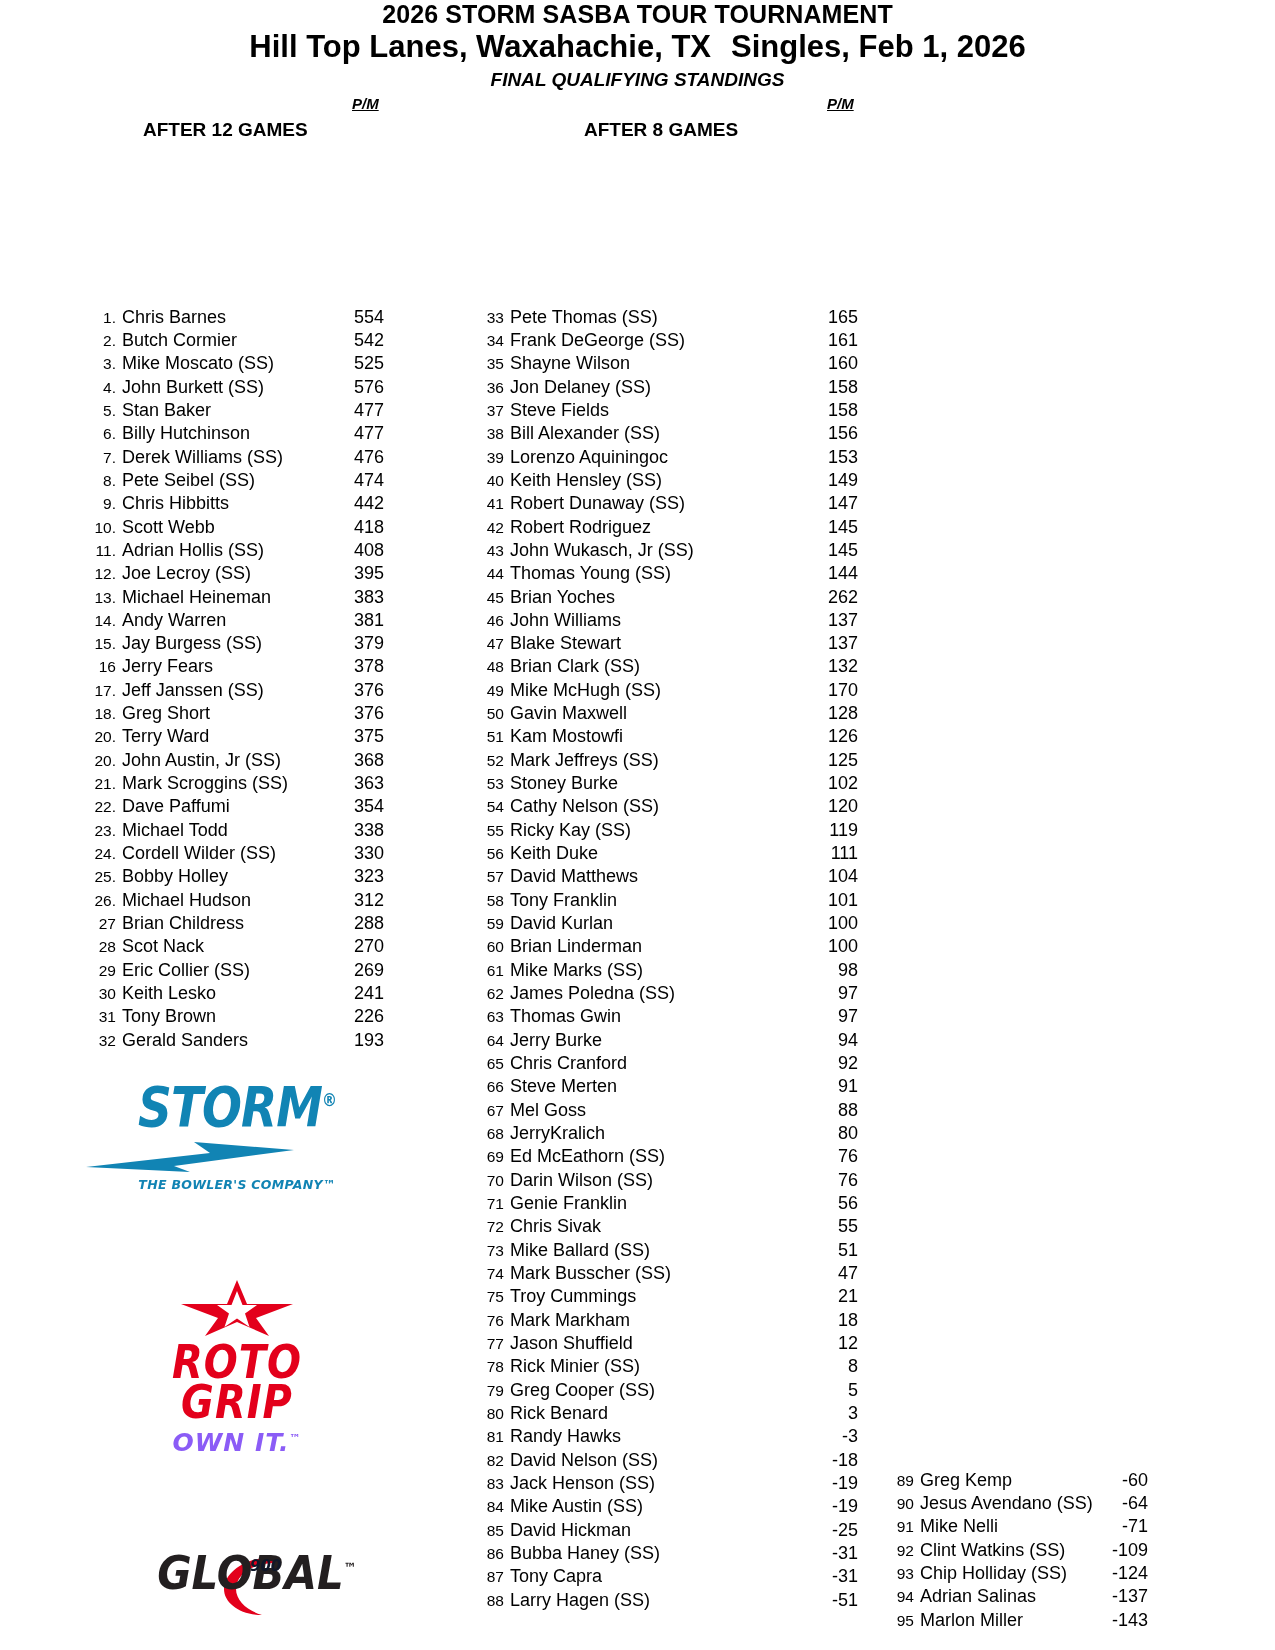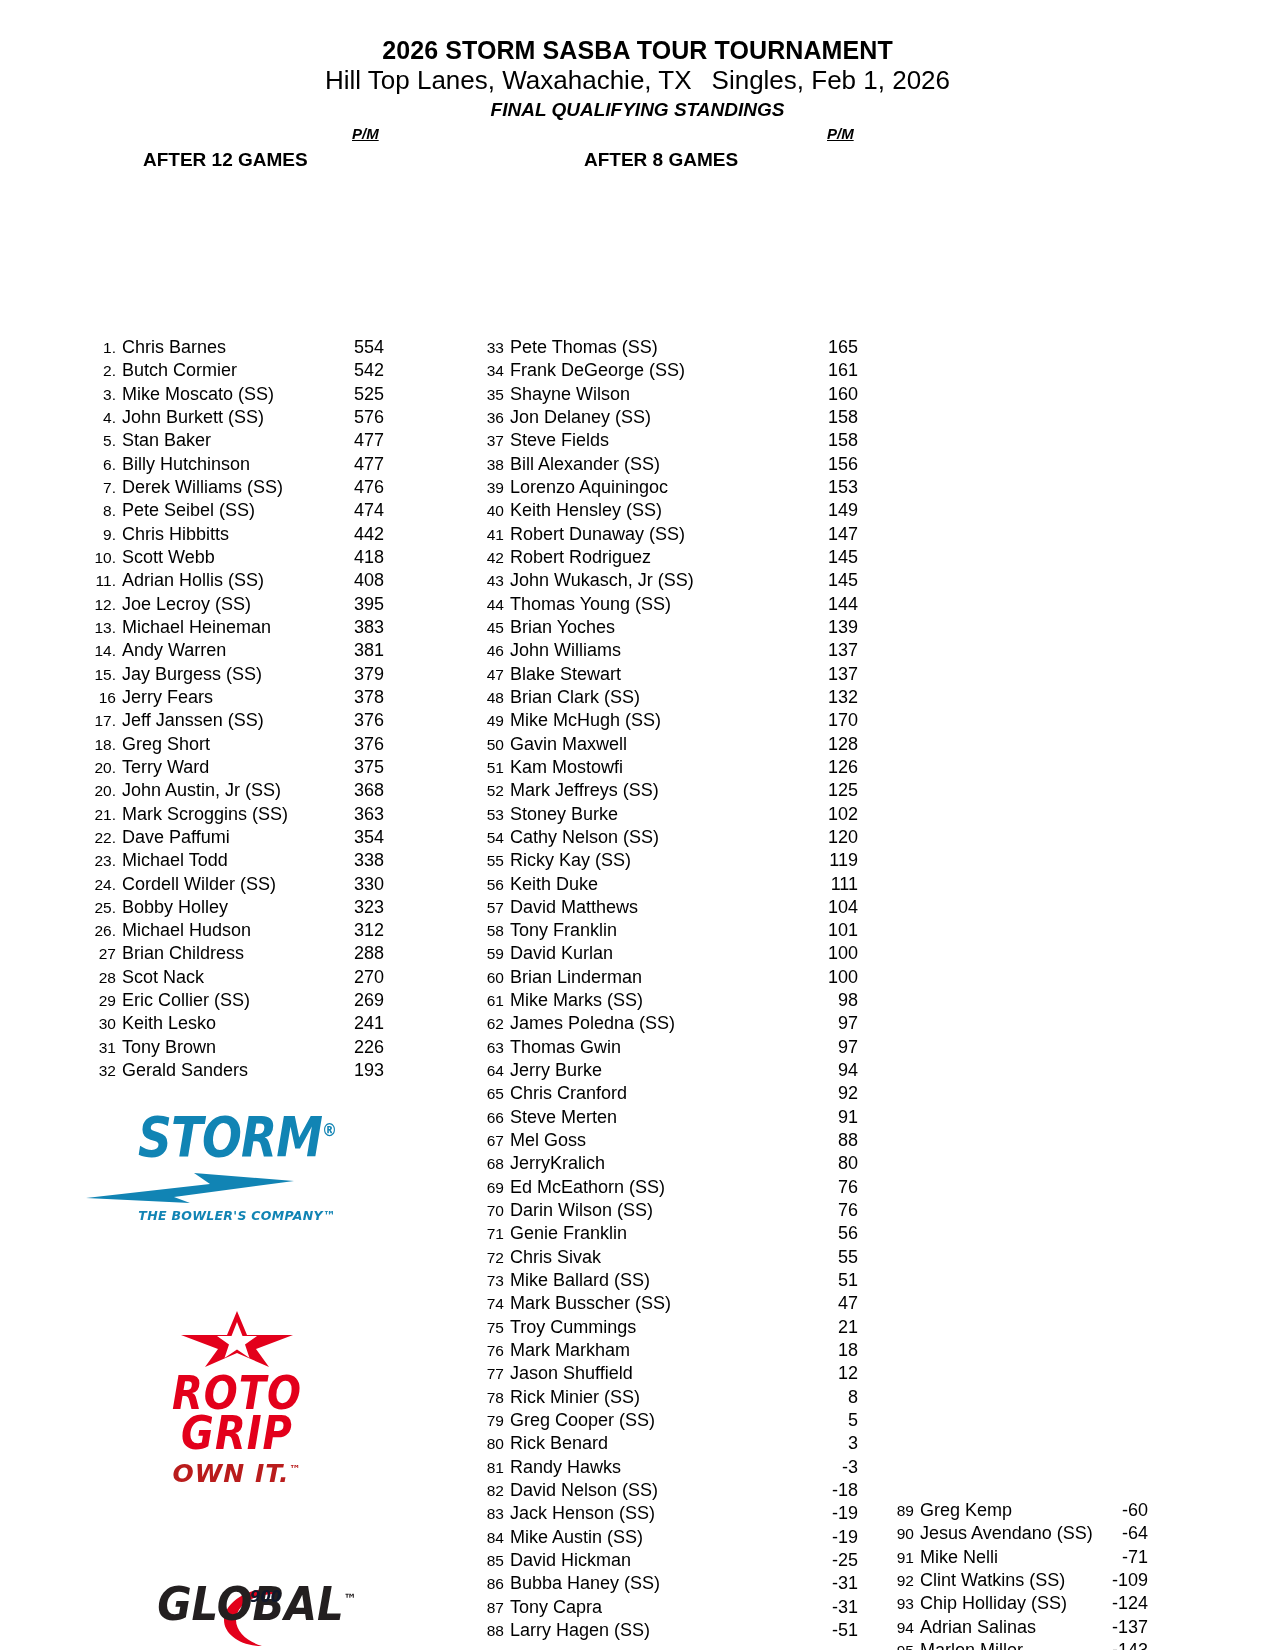--- a/index.html
+++ b/index.html
@@ -10,30 +10,30 @@
   body {
     width: 1275px;
     height: 1650px;
     font-family: "Liberation Sans", sans-serif;
     color: #000000;
     position: relative;
     overflow: hidden;
   }
 
   
-  .header { text-align: center; margin-top: 36px; }
+  .header { text-align: center; }
   .title-line-1 {
     font-size: 25px;
     font-weight: bold;
     letter-spacing: 0.1px;
     line-height: 1.12;
   }
   .title-line-2 {
-    font-size: 26px;
-    font-weight: normal;
+    font-size: 31px;
+    font-weight: bold;
     line-height: 1.12;
     margin-top: 2px;
   }
   .title-line-2 .gap { display: inline-block; width: 20px; }
   .subtitle {
     font-size: 19px;
     font-weight: bold;
     font-style: italic;
     margin-top: 4px;
     line-height: 1.15;
@@ -138,21 +138,21 @@
     font-family: "DejaVu Sans", sans-serif;
     letter-spacing: 1px;
     transform: scaleY(1.15);
     display: block;
     line-height: 1.0;
   }
   .roto-own {
     font-size: 25px;
     font-weight: bold;
     font-style: italic;
-    color: #b91c1c;
+    color: #8b5cf6;
     font-family: "DejaVu Sans", sans-serif;
     letter-spacing: 1px;
     margin-top: 6px;
     display: block;
     text-align: center;
   }
   .roto-own sup { font-size: 11px; vertical-align: super; }
 
   .logo-global { margin-top: 96px; position: relative; height: 70px; }
   .global-inner {
@@ -426,21 +426,21 @@
         <span class="score">145</span>
       </div>
       <div class="row">
         <span class="rank">44</span>
         <span class="pname">Thomas Young (SS)</span>
         <span class="score">144</span>
       </div>
       <div class="row">
         <span class="rank">45</span>
         <span class="pname">Brian Yoches</span>
-        <span class="score">139</span>
+        <span class="score">262</span>
       </div>
       <div class="row">
         <span class="rank">46</span>
         <span class="pname">John Williams</span>
         <span class="score">137</span>
       </div>
       <div class="row">
         <span class="rank">47</span>
         <span class="pname">Blake Stewart</span>
         <span class="score">137</span>

